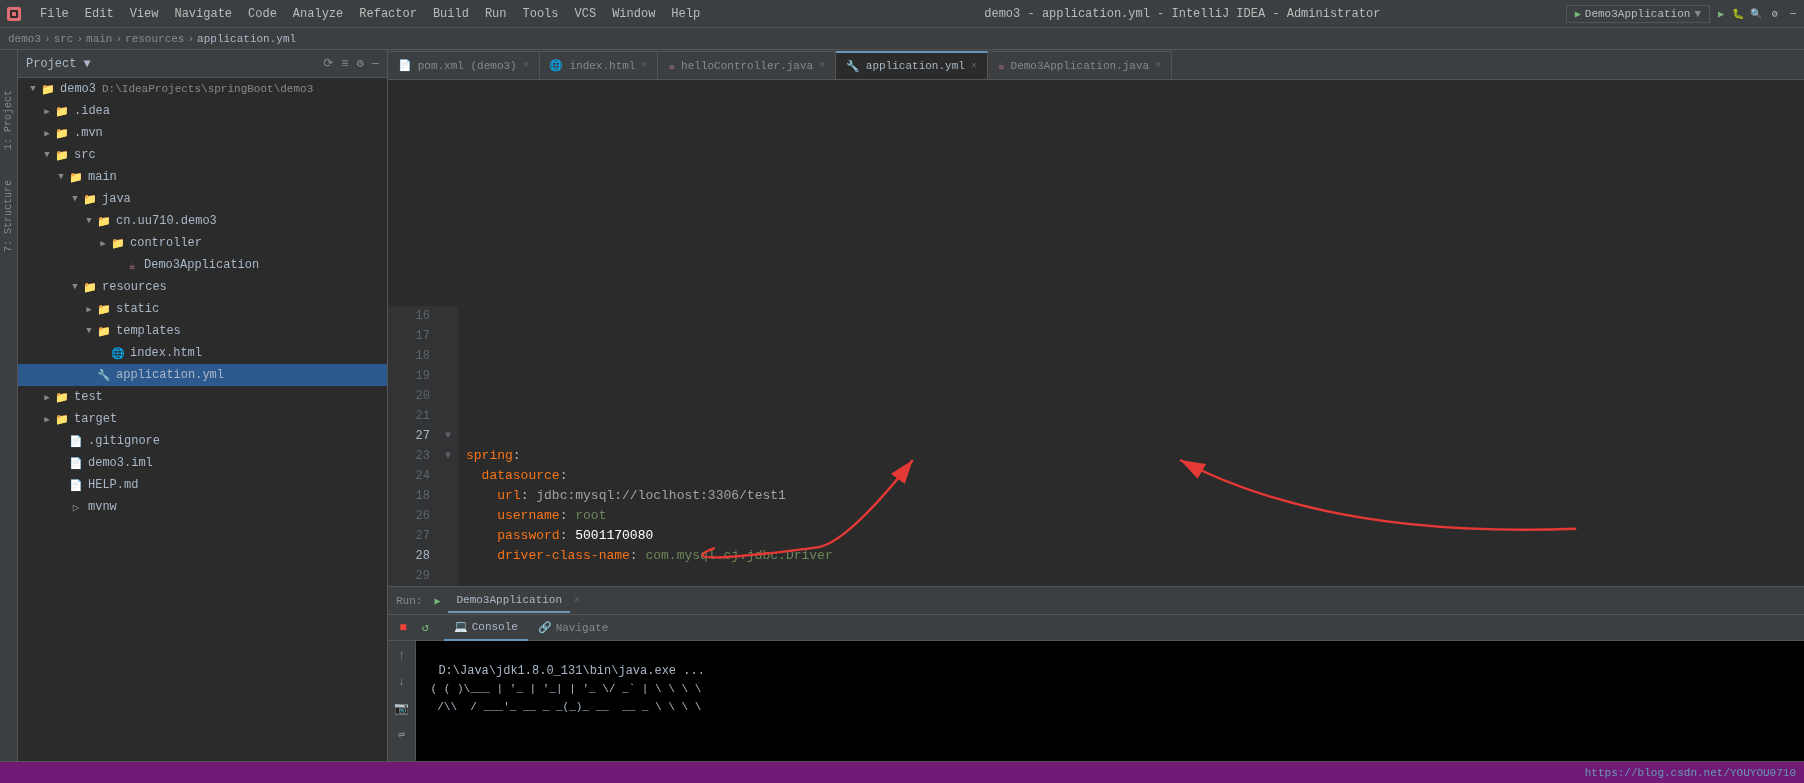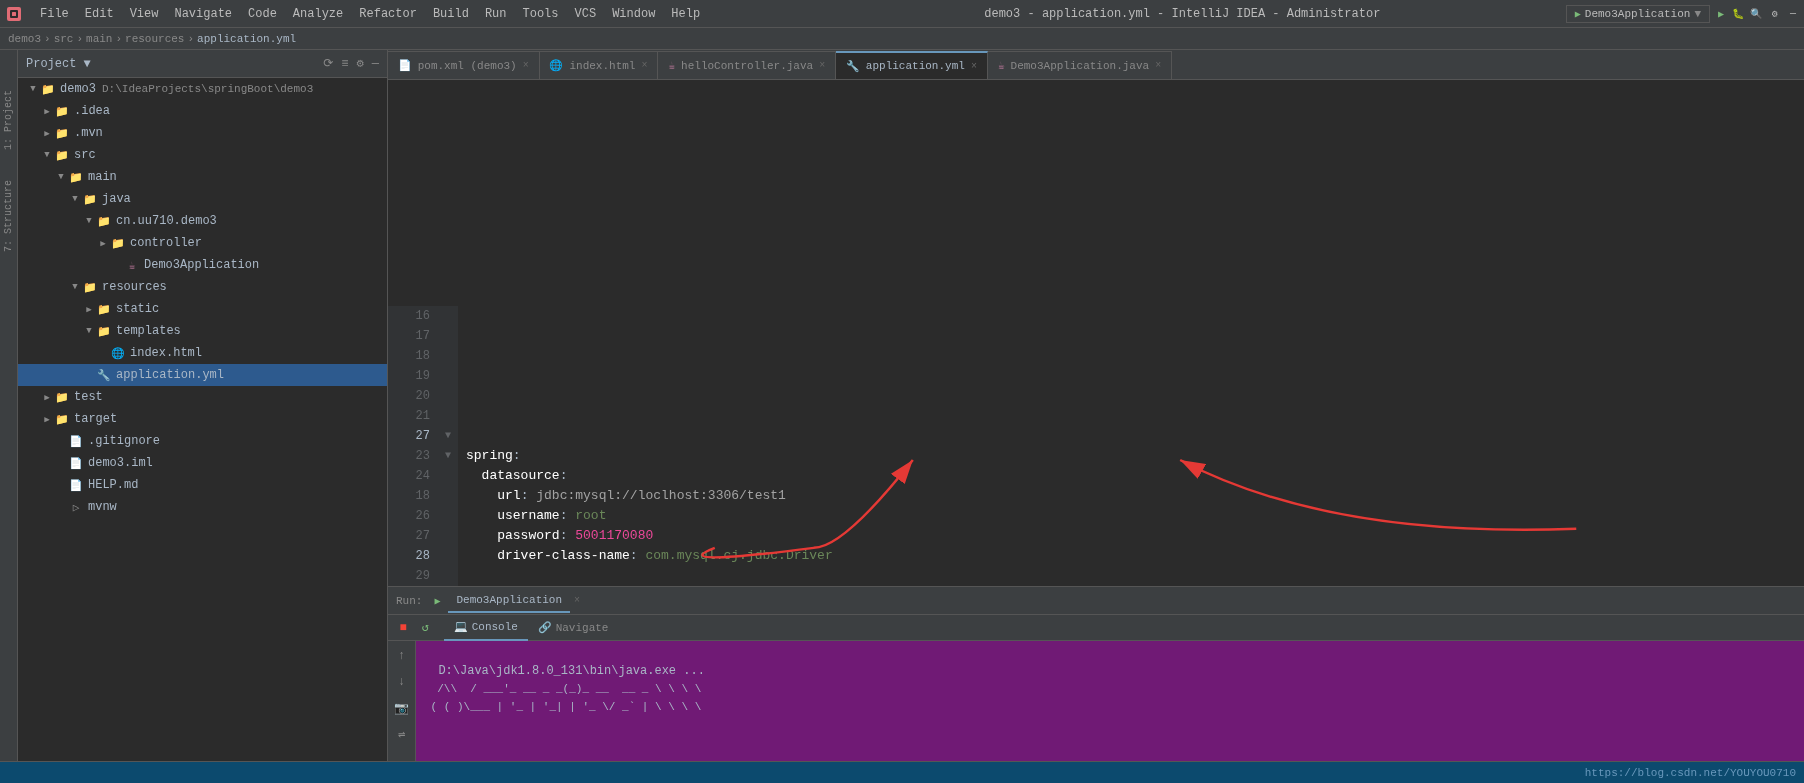--- a/index.html
+++ b/index.html
@@ -250,42 +250,42 @@
     .code-content {
       flex: 1;
       padding: 0 8px;
       overflow: hidden;
       line-height: 20px;
       font-size: 13px;
       position: relative;
     }
     .code-line { height: 20px; white-space: pre; display: flex; align-items: center; }
     
-    .kw-key { color: #ffffff; }
+    .kw-key { color: #f97316; }
     .kw-string { color: #6a8759; }
-    .kw-number { color: #ec4899; }
+    .kw-number { color: #ffffff; }
     .kw-comment { color: #808080; font-style: italic; }
     .kw-url { color: #a3a3a3; }
     .kw-plain { color: #a9b7c6; }
     .cursor-pos {
       display: inline-block;
       border-right: 2px solid #a9b7c6;
     }
 
     
     .scrollbar-area {
       width: 12px;
       background: #3c3f41;
       flex-shrink: 0;
     }
 
     
     .run-panel {
       height: 175px;
-      background: #701a75;
+      background: #000000;
       border-top: 1px solid #555;
       display: flex;
       flex-direction: column;
       flex-shrink: 0;
       justify-content: center;
     }
     .run-tabs {
       background: #3c3f41;
       height: 28px;
       display: flex;
@@ -362,21 +362,21 @@
     
     .arrows-overlay {
       position: absolute;
       top: 0; left: 0;
       width: 100%; height: 100%;
       pointer-events: none;
     }
 
     
     .status-bar {
-      background: #0c4a6e;
+      background: #701a75;
       height: 22px;
       display: flex;
       align-items: center;
       padding: 0 8px;
       justify-content: flex-end;
       border-top: 1px solid #555;
       flex-shrink: 0;
     }
     .status-url {
       color: #6897bb;
@@ -757,22 +757,22 @@
       <div class="console-area">
         <div class="console-left-btns">
           <div class="run-btn">↑</div>
           <div class="run-btn">↓</div>
           <div class="run-btn">📷</div>
           <div class="run-btn">⇌</div>
         </div>
         <div class="console-content">
           <div class="console-line">  D:\Java\jdk1.8.0_131\bin\java.exe ...</div>
           <div class="console-line"></div>
+          <div class="console-line console-ascii"> ( ( )\___ | '_ | '_| | '_ \/ _` | \ \ \ \</div>
           <div class="console-line console-ascii">  /\\  / ___'_ __ _ _(_)_ __  __ _ \ \ \ \</div>
-          <div class="console-line console-ascii"> ( ( )\___ | '_ | '_| | '_ \/ _` | \ \ \ \</div>
         </div>
       </div>
     </div>
 
   </div>
 
 </div>
 
 <div class="status-bar">
   <span class="status-url">https://blog.csdn.net/YOUYOU0710</span>

